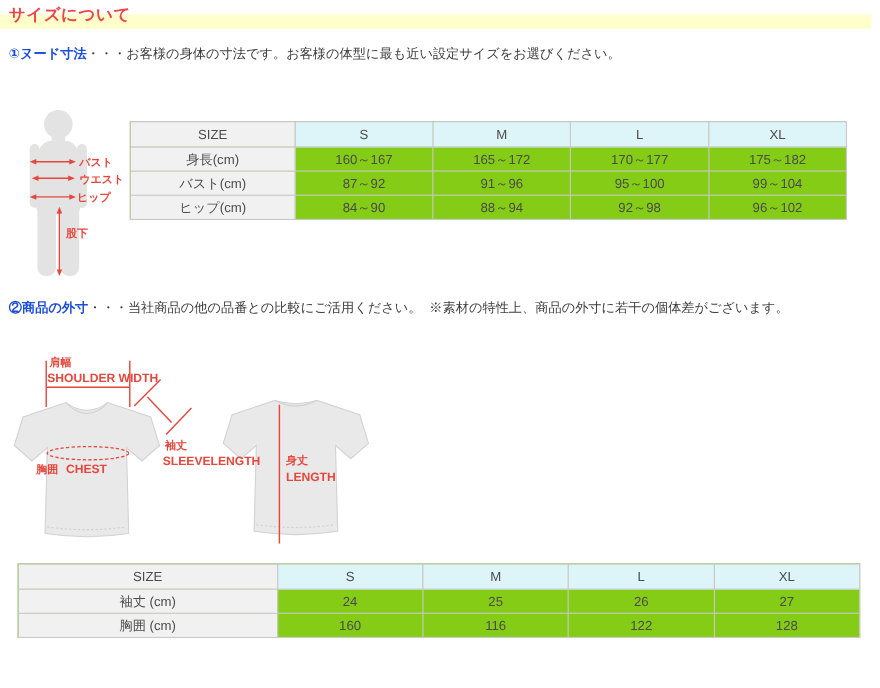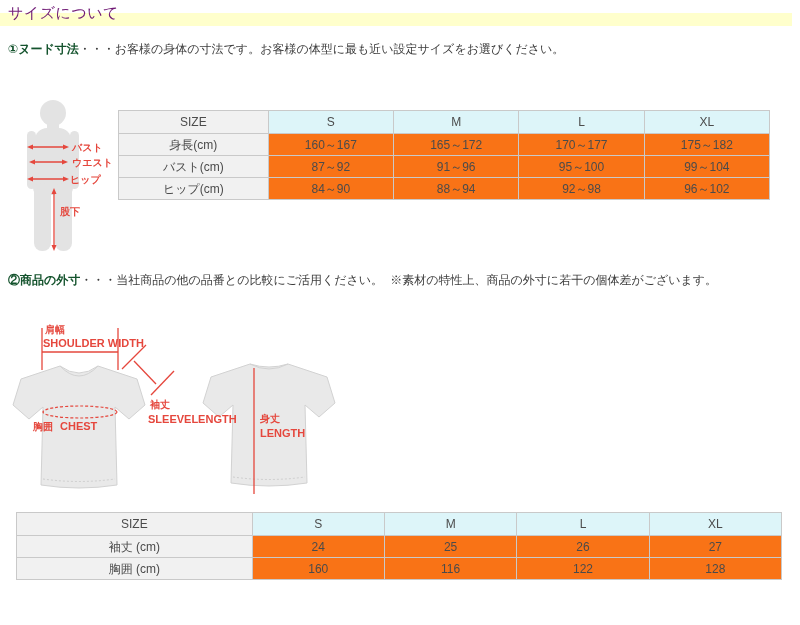--- a/index.html
+++ b/index.html
@@ -2,30 +2,30 @@
 <html><head>
 <meta charset="utf-8">
 <style>
   * { margin:0; padding:0; box-sizing:border-box; }
   html,body { background:#ffffff; }
   body { font-family:"Liberation Sans","DejaVu Sans",sans-serif; color:#444; }
   #page { position:relative; width:800px; height:625px; background:#fff; overflow:hidden; }
 
   
   .title-bar { position:absolute; left:0; top:13px; width:792px; height:13px; background:#ffffcc; }
-  .page-title { position:absolute; left:8px; top:4px; font-size:15px; font-weight:normal; color:#701a75; letter-spacing:.5px; z-index:2; }
+  .page-title { position:absolute; left:8px; top:4px; font-size:15px; font-weight:bold; color:#ef4444; letter-spacing:.5px; z-index:2; }
 
   
   .intro { position:absolute; left:8px; font-size:12px; color:#3c3c3c; white-space:nowrap; }
-  .intro b { font-weight:bold; color:#14532d; }
+  .intro b { font-weight:bold; color:#1d4ed8; }
   #intro1 { top:41px; }
   #intro2 { top:272px;font-family:Liberation Mono, monospace; }
 
   
-  table.size-table { position:absolute; border-collapse:collapse; table-layout:fixed; background:#f97316; font-size:12px; color:#4b4b4b; }
+  table.size-table { position:absolute; border-collapse:collapse; table-layout:fixed; background:#84cc16; font-size:12px; color:#4b4b4b; }
   table.size-table td, table.size-table th { border:1px solid #c9c9c9; text-align:center; font-weight:normal; height:22px; padding:0; line-height:1; }
   table.size-table tr.head td, table.size-table tr.head th { height:23px; }
   td.lbl, th.lbl { background:#f1f1f1; }
   th.hd { background:#ddf5f9; }
   #table1 { left:118px; top:110px; width:652px; }
   #table2 { left:16px;  top:512px; width:766px; }
   #table1 col.c-label { width:23%; }
   #table1 col.c-val { width:19.25%; }
   #table2 col.c-label { width:30.8%; }
   #table2 col.c-val { width:17.3%; }

